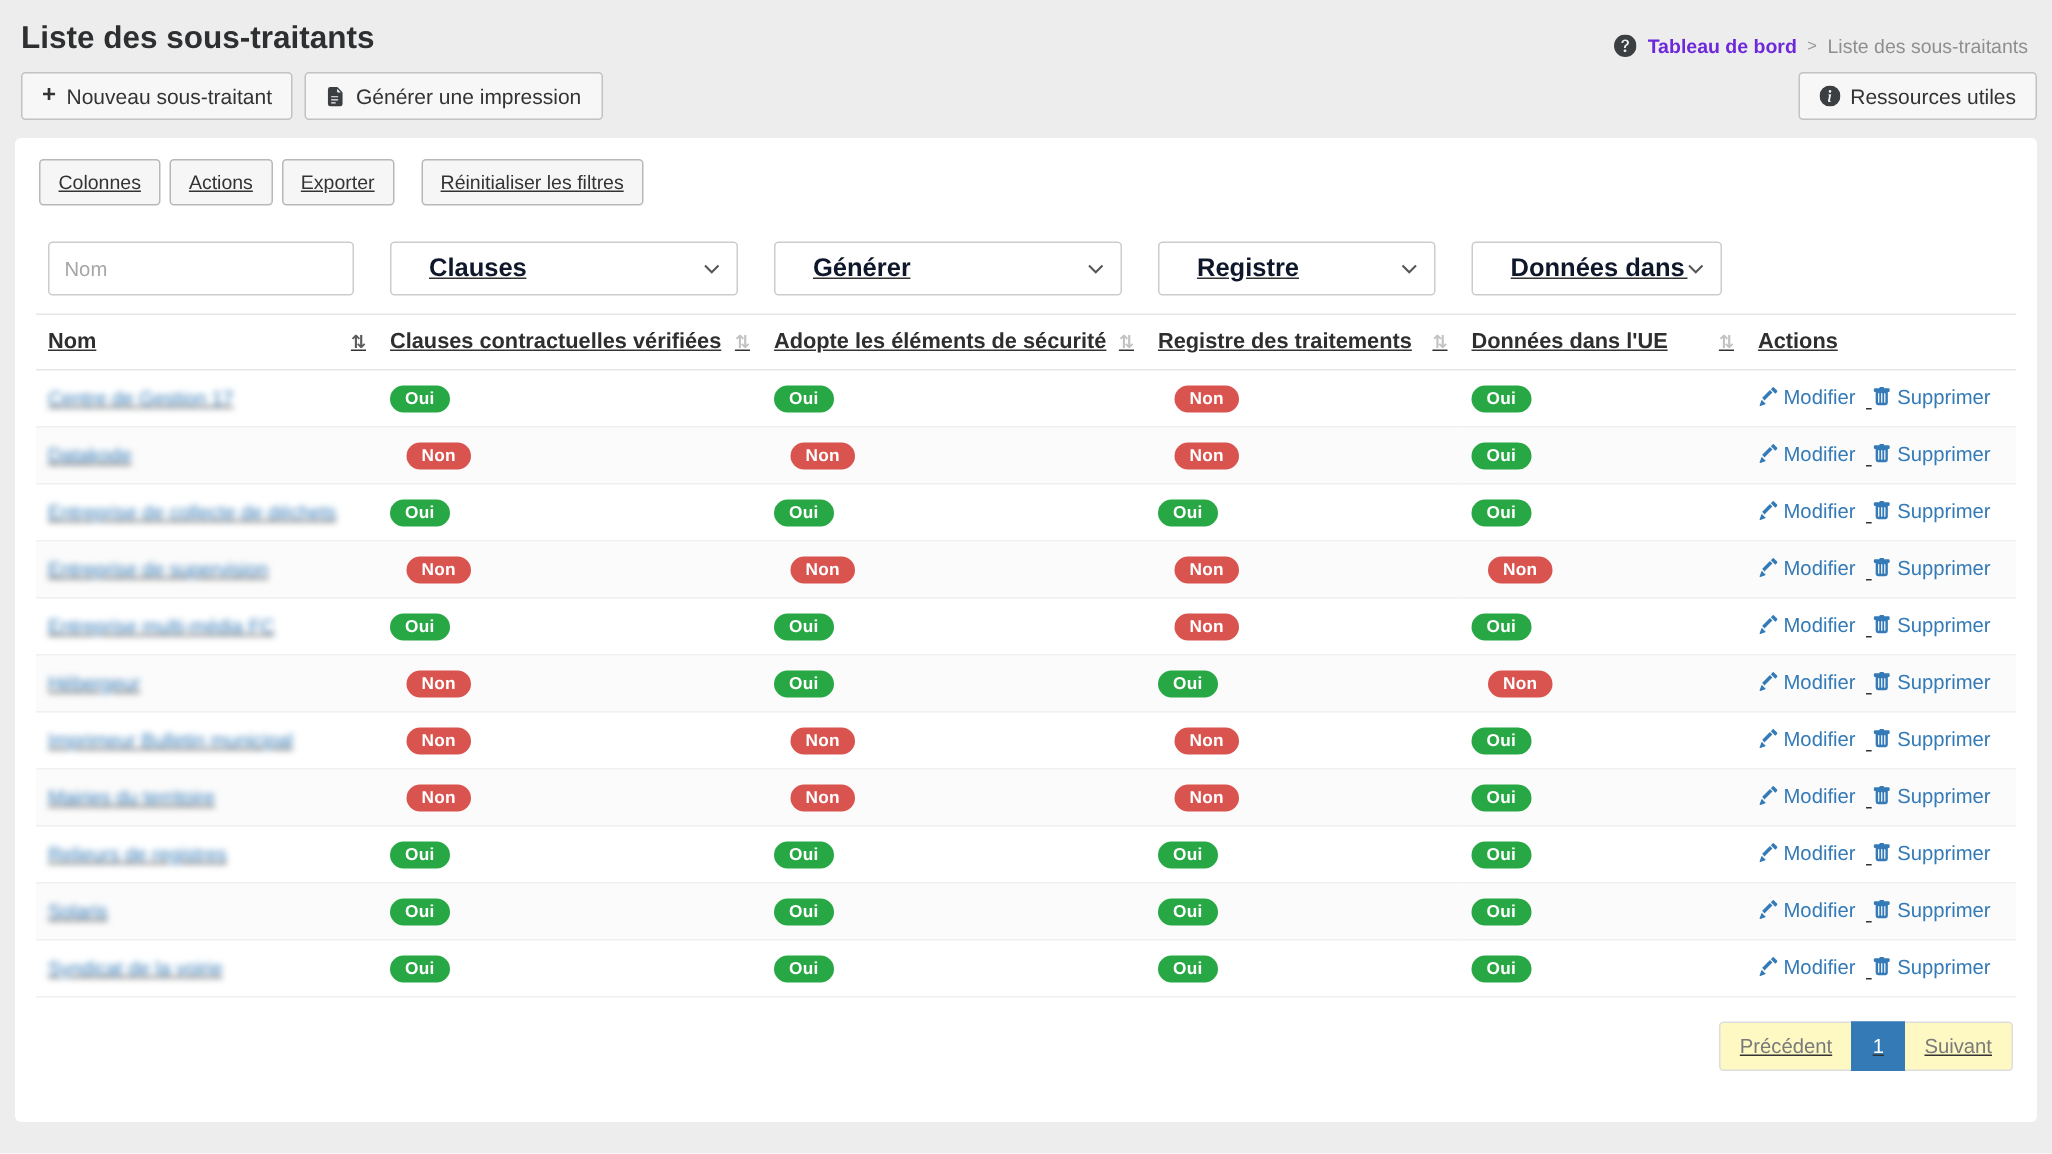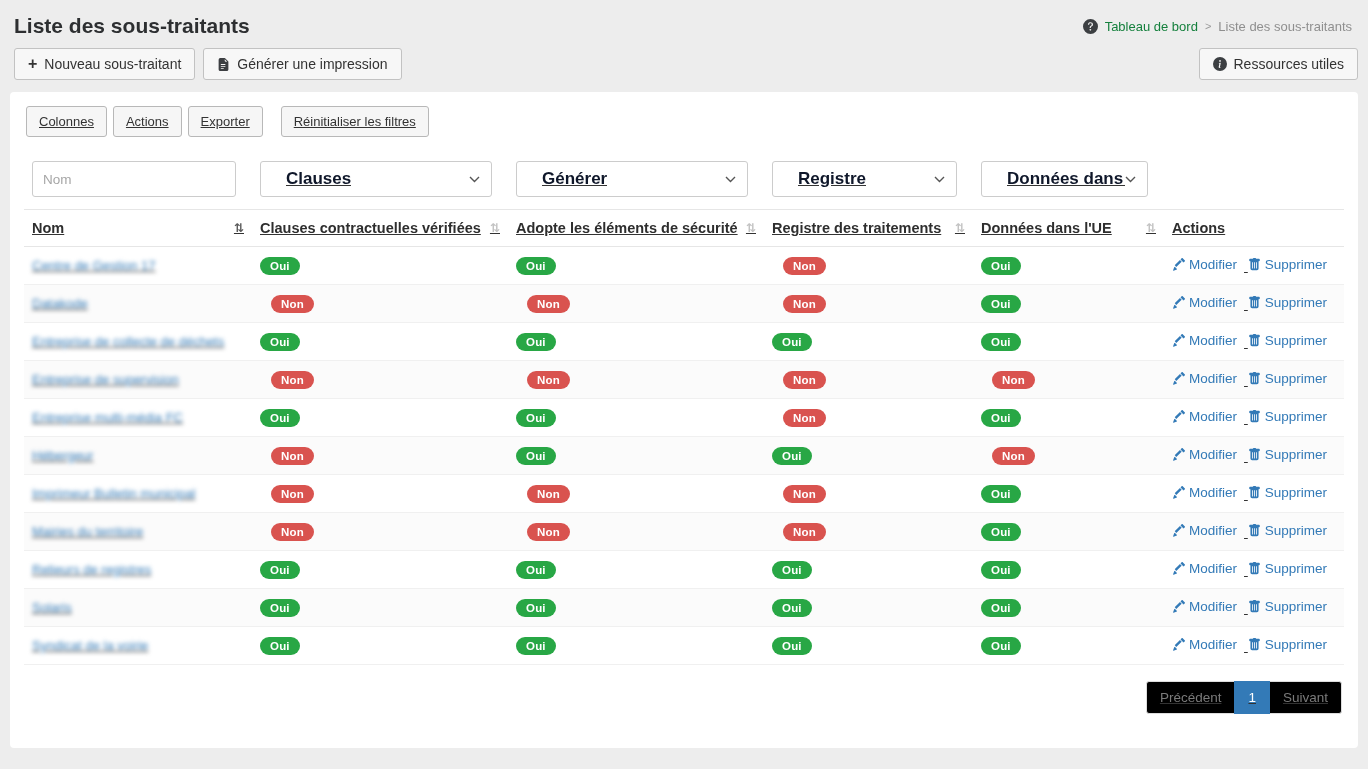--- a/index.html
+++ b/index.html
@@ -9,24 +9,24 @@
   }
   *{box-sizing:border-box;}
   html,body{margin:0;padding:0;}
   body{
     width:1368px;height:769px;overflow:hidden;
     background:#ededed;
     font-family:"Liberation Sans","DejaVu Sans",sans-serif;
     color:#333;font-size:14px;
   }
   
-  .page-header{display:flex;justify-content:space-between;align-items:center;padding:14px 16px 4px 14px;}
+  .page-header{display:flex;justify-content:space-between;align-items:flex-end;padding:14px 16px 4px 14px;}
   h1{margin:0;font-size:21px;font-weight:700;color:#2d2f31;}
   .breadcrumb{display:flex;align-items:center;gap:7px;font-size:13px;}
-  .breadcrumb .home{color:#15803d;font-weight:400;text-decoration:none;}
+  .breadcrumb .home{color:#6d28d9;font-weight:700;text-decoration:none;}
   .breadcrumb .sep{color:#9a9a9a;font-size:11px;}
   .breadcrumb .current{color:#8f8f8f;}
   .q-icon{width:15px;height:15px;display:inline-block;color:#3c3f42;}
   
   .actions-row{display:flex;justify-content:space-between;align-items:center;padding:6px 10px 12px 10px;}
   .actions-left{display:flex;gap:8px;padding-left:4px;}
   .btn{
     display:inline-flex;align-items:center;gap:7px;
     background:#f7f7f7;border:1px solid #c2c2c2;border-radius:3px;
     padding:7px 13px;font-size:14px;color:#333;cursor:pointer;
@@ -85,21 +85,21 @@
   .action-link{
     color:var(--accent-blue);text-decoration:none;font-size:13.5px;
     display:inline-flex;align-items:center;gap:4px;margin-right:7px;
   }
   .action-link svg{margin-top:1px;}
   
   .table-info{font-size:14px;color:#333;margin-top:14px;padding-left:2px;}
   .pagination-row{display:flex;justify-content:flex-end;margin-top:16px;padding-right:2px;}
   .pagination{display:inline-flex;}
   .page-btn{
-    border:1px solid #ddd;background:#000000;color:#7a7a7a;
+    border:1px solid #ddd;background:#fef9c3;color:#7a7a7a;
     padding:8px 13px;font-size:13.5px;text-decoration:none;
     margin-left:-1px;position:relative;
   }
   .page-btn:first-child{border-radius:3px 0 0 3px;margin-left:0;}
   .page-btn:last-child{border-radius:0 3px 3px 0;}
   .page-btn.active{background:var(--accent-blue);border-color:var(--accent-blue);color:#fff;z-index:1;}
 </style>
 </head>
 <body>
 

